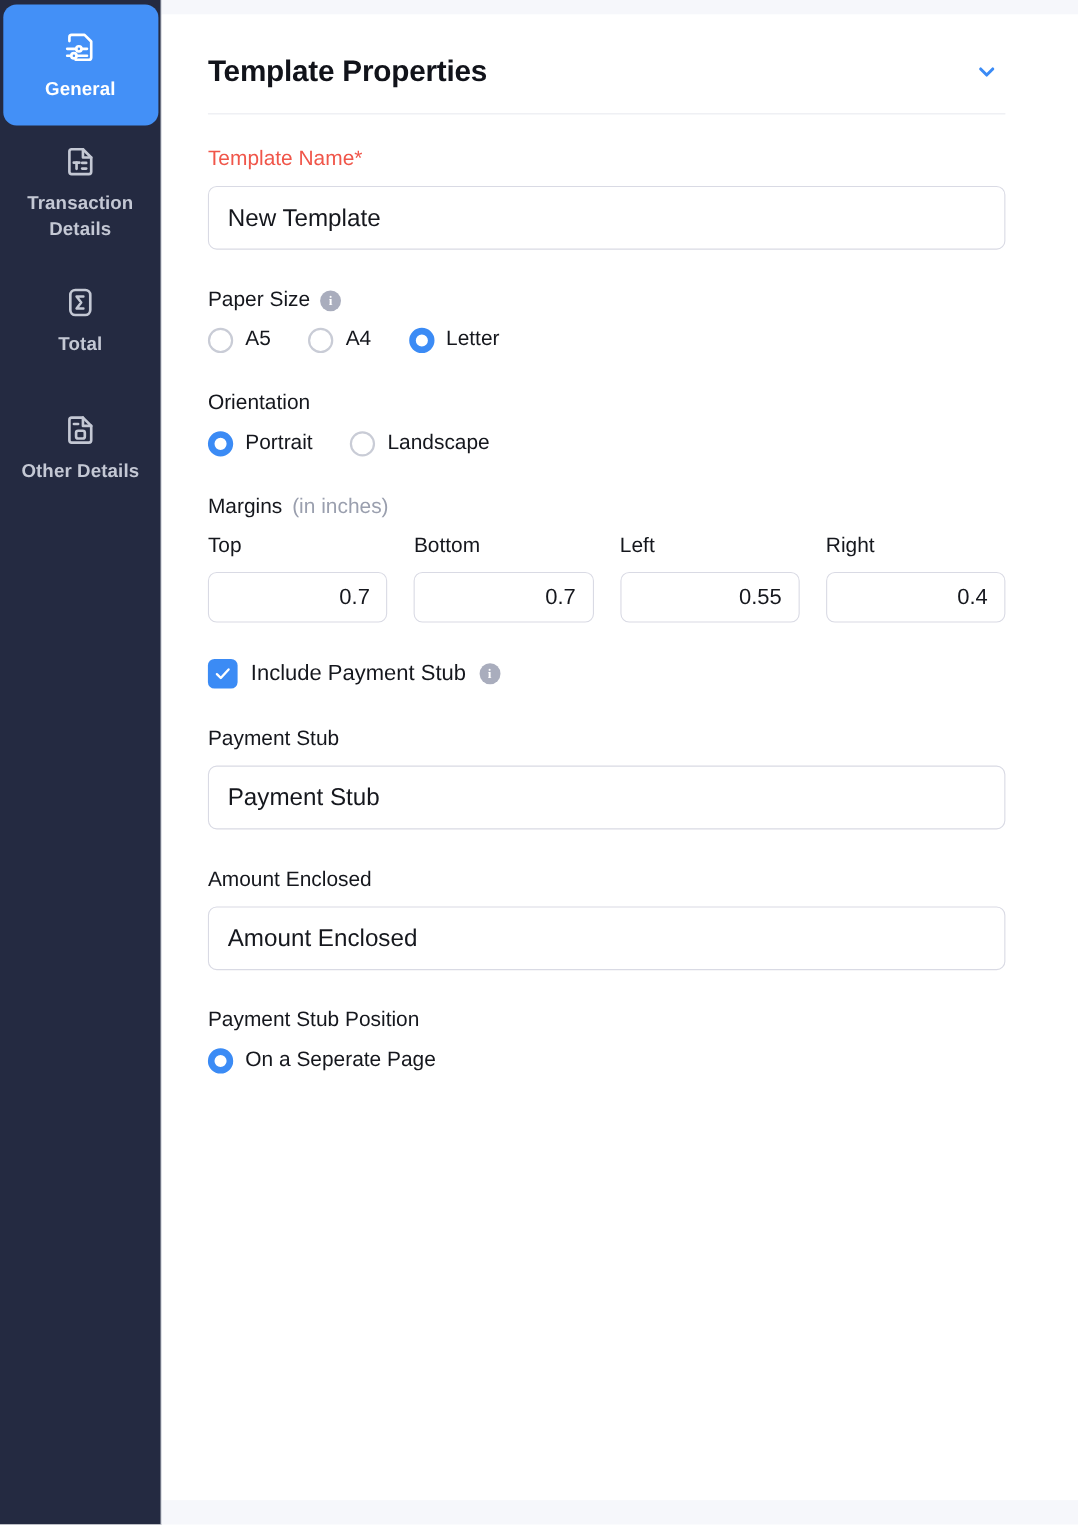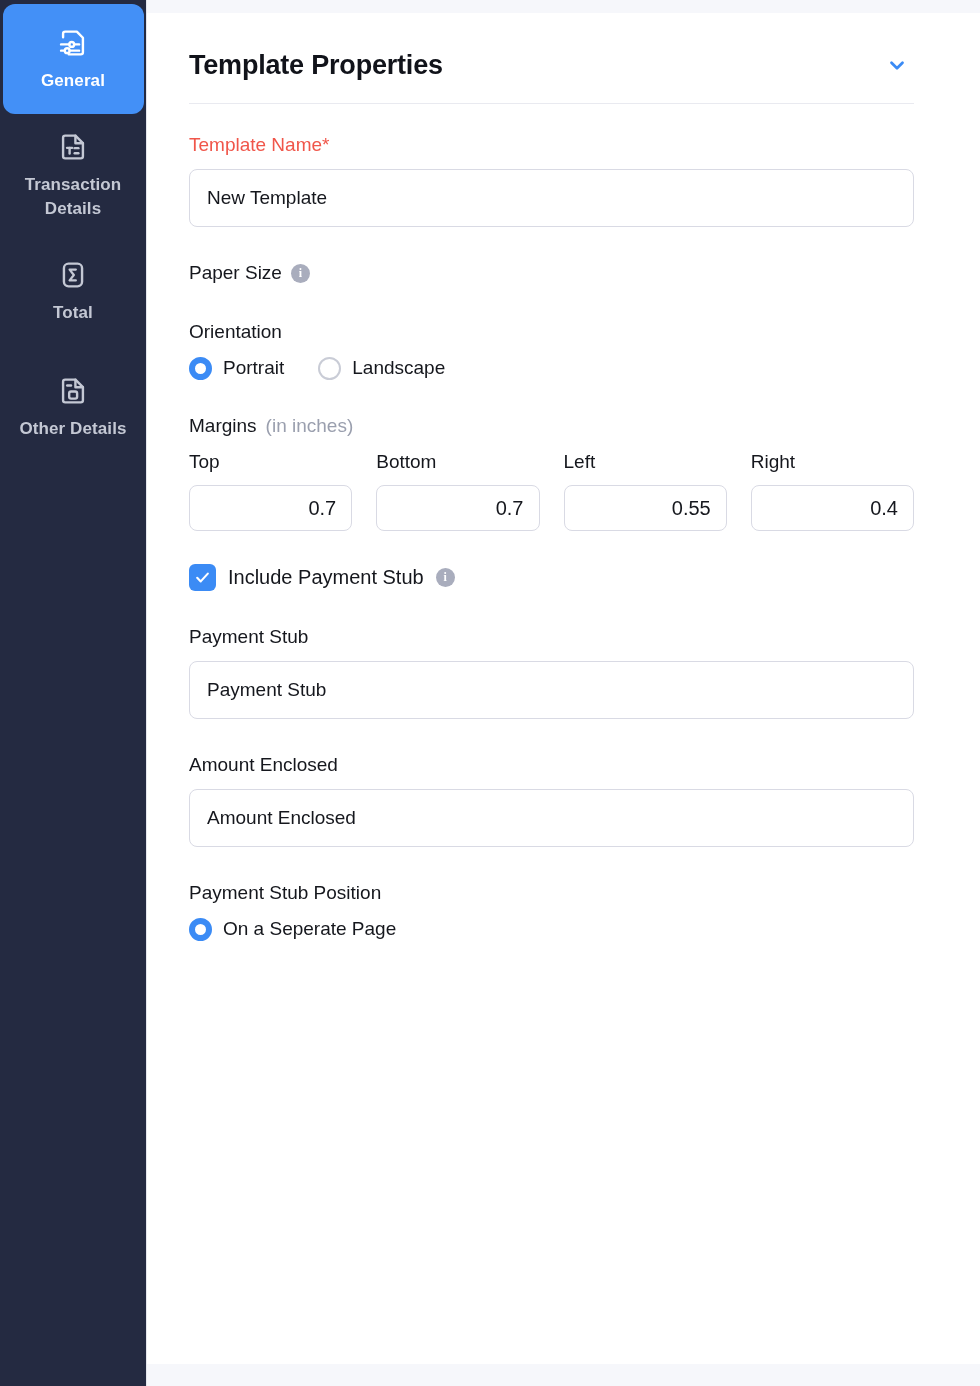--- a/index.html
+++ b/index.html
@@ -102,21 +102,21 @@
   .muted { color: #9a9fae; }
 
   .text-input {
     width: 100%;
     height: 58px;
     border: 1px solid #d9dae4;
     border-radius: 8px;
     background: #ffffff;
     padding: 0 17px;
     font-family: "Liberation Sans", sans-serif;
-    font-size: 19px;
+    font-size: 22px;
     color: #15171d;
     outline: none;
   }
   .text-input::placeholder { color: #15171d; }
 
   .block { margin-bottom: 33px; }
 
   
   .radio-row { display: flex; align-items: center; gap: 0; }
   .radio-opt {
@@ -281,20 +281,34 @@
 
       <div class="block">
         <div class="field-label required">Template Name*</div>
         <input class="text-input" type="text" value="New Template" style="">
       </div>
 
       <div class="block">
         <div class="field-label">
           <span>Paper Size</span>
           <span class="info-badge">i</span>
+        </div>
+        <div class="radio-row">
+          <label class="radio-opt">
+            <span class="radio"></span>
+            <span class="radio-text">A5</span>
+          </label>
+          <label class="radio-opt">
+            <span class="radio"></span>
+            <span class="radio-text">A4</span>
+          </label>
+          <label class="radio-opt">
+            <span class="radio checked"></span>
+            <span class="radio-text">Letter</span>
+          </label>
         </div>
       </div>
 
       <div class="block">
         <div class="field-label">Orientation</div>
         <div class="radio-row">
           <label class="radio-opt">
             <span class="radio checked"></span>
             <span class="radio-text">Portrait</span>
           </label>

